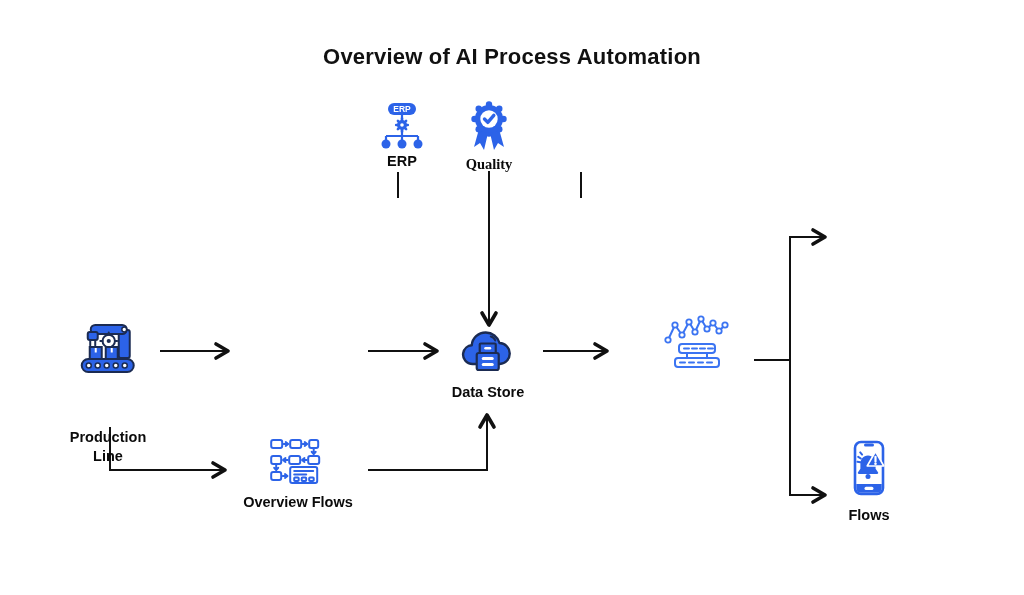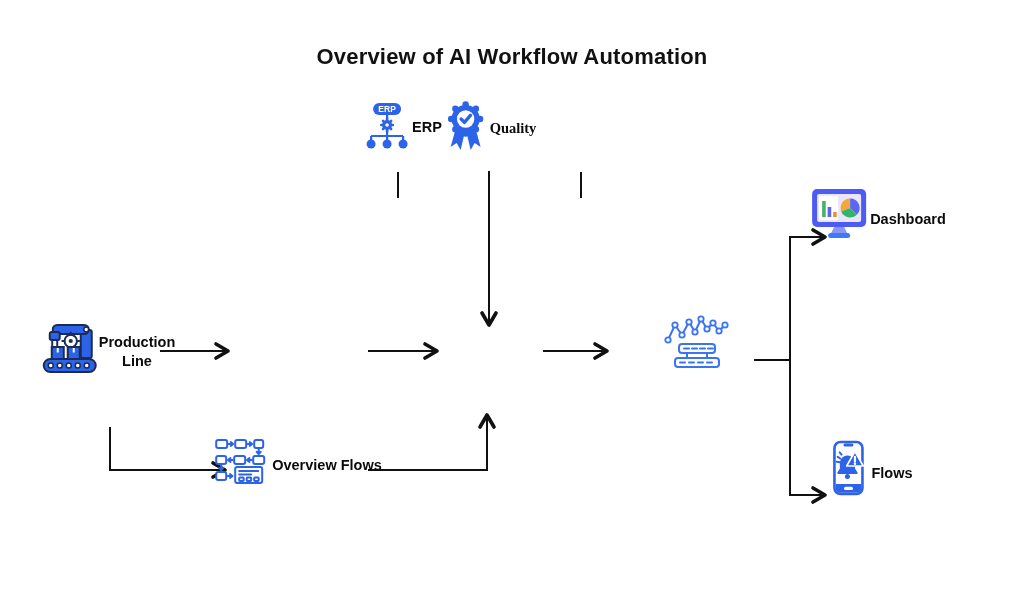--- a/index.html
+++ b/index.html
@@ -7,35 +7,35 @@
     position:relative; width:1024px; height:595px; background:#ffffff;
     font-family:"Liberation Sans", sans-serif; overflow:hidden;
   }
   .title {
     position:absolute; left:0; top:44px; width:100%;
     text-align:center; font-size:22px; font-weight:700; color:#111111;
     letter-spacing:0.2px;
   }
   .connectors { position:absolute; left:0; top:0; pointer-events:none; }
   .node {
-    position:absolute; display:flex; align-items:center;
+    position:absolute; display:flex; flex-direction:column; align-items:center;
     transform:translateX(-50%);
   }
   .node-label {
     margin-top:8px; font-size:14.5px; font-weight:700; color:#0b0b0b;
     text-align:center; line-height:19px; white-space:pre-line;
   }
   .tight .node-label { margin-top:2px; }
 </style>
 </head>
 <body>
 
 <div class="canvas">
 
-  <div class="title">Overview of AI Workflow Automation</div>
+  <div class="title">Overview of AI Process Automation</div>
 
   <svg class="connectors" width="1024" height="595" viewBox="0 0 1024 595">
     <defs>
       <marker id="arr" viewBox="0 0 10 10" refX="7" refY="5" markerWidth="10" markerHeight="10" orient="auto-start-reverse">
         <path d="M1.5,1.5 L7.5,5 L1.5,8.5" fill="none" stroke="#111111" stroke-width="1.8" stroke-linecap="round" stroke-linejoin="round"></path>
       </marker>
     </defs>
     <g stroke="#111111" stroke-width="2" fill="none">
       <path d="M160,351 H227" marker-end="url(#arr)"></path>
       <path d="M368,351 H436" marker-end="url(#arr)"></path>
@@ -86,21 +86,21 @@
           <circle cx="34.3" cy="7.7" r="3.2"></circle>
         <circle cx="24" cy="18" r="14"></circle>
       </g>
       <circle cx="24" cy="18" r="8.7" fill="#ffffff"></circle>
       <path d="M19.5,18 l3.3,3.4 6,-7" stroke="#2C63E8" stroke-width="3.4" fill="none" stroke-linecap="round" stroke-linejoin="round"></path>
     </svg>
     <div class="node-label">Quality</div>
   </div>
 
 
-  <div class="node" style="left:108px; top:320px;">
+  <div class="node" style="left:108px; top:320px;gap:44px;">
     <svg width="58" height="56" viewBox="0 0 58 56">
       <rect x="40" y="10" width="11" height="28" rx="2" fill="#2C63E8" stroke="#1B2B52" stroke-width="2"></rect>
       <rect x="12" y="5" width="36" height="9" rx="4.5" fill="#2C63E8" stroke="#1B2B52" stroke-width="2"></rect>
       <circle cx="45.5" cy="9.5" r="2.4" fill="#ffffff" stroke="#1B2B52" stroke-width="1.5"></circle>
       <rect x="9" y="12" width="10" height="8" rx="2" fill="#2C63E8" stroke="#1B2B52" stroke-width="2"></rect>
       <path d="M11.5,20 v5.5 M16.5,20 v5.5" stroke="#1B2B52" stroke-width="2" stroke-linecap="round"></path>
       <circle cx="30" cy="21" r="6.2" fill="#ffffff" stroke="#1B2B52" stroke-width="2"></circle>
       <circle cx="30" cy="21" r="2.1" fill="#1B2B52"></circle>
       <g stroke="#1B2B52" stroke-width="2" stroke-linecap="round">
         <path d="M30,12.6 v2.2 M30,27.2 v2.2 M21.6,21 h2.2 M36.2,21 h2.2"></path>
@@ -143,20 +143,32 @@
         <rect x="21" y="30" width="27" height="16" rx="2"></rect>
         <path d="M25,34 h19 M25,37.5 h12" fill="none"></path>
         <rect x="25" y="40.5" width="4.5" height="3.5" rx="0.8"></rect>
         <rect x="32.5" y="40.5" width="4.5" height="3.5" rx="0.8"></rect>
         <rect x="40" y="40.5" width="4.5" height="3.5" rx="0.8"></rect>
       </g>
     </svg>
     <div class="node-label">Overview Flows</div>
   </div>
 
+  <div class="node" style="left:488px; top:327px;">
+    <svg width="56" height="48" viewBox="0 0 56 48">
+      <path d="M13,37 C6.5,37 2.5,31.5 3.5,26 C4.3,21.5 8,18.5 12,18.3 C12.5,11 18.5,5.5 26,5.5 C32.5,5.5 38,9.8 39.8,16 C45.5,16.3 50,20.8 50,26.5 C50,32.2 45.8,36.6 40,37 z" fill="#2C63E8" stroke="#1B2B52" stroke-width="2.4" stroke-linejoin="round"></path>
+      <path d="M31,9.5 a6,6 0 0 1 4.5,4" stroke="#1B2B52" stroke-width="2" fill="none" stroke-linecap="round"></path>
+      <rect x="20" y="16.5" width="16" height="9.5" rx="1" fill="#2C63E8" stroke="#1B2B52" stroke-width="2.2"></rect>
+      <rect x="24.5" y="20" width="7" height="2.6" rx="1.3" fill="#ffffff"></rect>
+      <rect x="17" y="26" width="22" height="17" rx="2" fill="#2C63E8" stroke="#1B2B52" stroke-width="2.2"></rect>
+      <rect x="22" y="30" width="12" height="3" rx="1.5" fill="#ffffff"></rect>
+      <rect x="22" y="36" width="12" height="3" rx="1.5" fill="#ffffff"></rect>
+    </svg>
+    <div class="node-label">Data Store</div>
+  </div>
 
   <div class="node" style="left:697px; top:313px;">
     <svg width="68" height="58" viewBox="0 0 68 58">
       <polyline points="5,27 12,12 19,22 26,9 32,19 38,6 44,16 50,10 56,18 62,12" stroke="#3B74F2" stroke-width="2" fill="none" stroke-linecap="round" stroke-linejoin="round"></polyline>
       <g fill="#ffffff" stroke="#3B74F2" stroke-width="1.8">
         <circle cx="5" cy="27" r="2.7"></circle>
           <circle cx="12" cy="12" r="2.7"></circle>
           <circle cx="19" cy="22" r="2.7"></circle>
         <circle cx="26" cy="9" r="2.7"></circle>
           <circle cx="32" cy="19" r="2.7"></circle>
@@ -171,36 +183,20 @@
         <rect x="12" y="45" width="44" height="9" rx="3"></rect>
         <path d="M24,40 v5 M44,40 v5" fill="none"></path>
       </g>
       <g stroke="#3B74F2" stroke-width="2" stroke-linecap="round">
         <path d="M21,35.5 h5 M29,35.5 h5 M37,35.5 h5 M45,35.5 h5"></path>
         <path d="M17,49.5 h5 M26,49.5 h5 M35,49.5 h5 M44,49.5 h5"></path>
       </g>
     </svg>
   </div>
 
-  <div class="node" style="left:877px; top:186px;">
-    <svg width="62" height="58" viewBox="0 0 62 58">
-      <rect x="4" y="3" width="54" height="38" rx="5" fill="#4D5BF2"></rect>
-      <rect x="9" y="8" width="44" height="28" rx="2" fill="#E9E6FC"></rect>
-      <rect x="11" y="10" width="19" height="24" rx="1.5" fill="#ffffff"></rect>
-      <rect x="14" y="15" width="3.6" height="16" fill="#49B266"></rect>
-      <rect x="19.5" y="21" width="3.6" height="10" fill="#5B67F0"></rect>
-      <rect x="25" y="26" width="3.6" height="5" fill="#F08A3C"></rect>
-      <path d="M42,22 L42,12.5 A9.5,9.5 0 0 0 33.1,25.4 z" fill="#F6A63A"></path>
-      <path d="M42,22 L42,12.5 A9.5,9.5 0 0 1 48.7,28.7 z" fill="#5B67F0"></path>
-      <path d="M42,22 L48.7,28.7 A9.5,9.5 0 0 1 33.1,25.4 z" fill="#35B36B"></path>
-      <polygon points="26,41 36,41 39,47 23,47" fill="#8A96F5"></polygon>
-      <rect x="20" y="47" width="22" height="5" rx="2.5" fill="#3D7BF4"></rect>
-    </svg>
-    <div class="node-label">Dashboard</div>
-  </div>
 
   <div class="node" style="left:869px; top:440px;">
     <svg width="46" height="58" viewBox="0 0 46 58">
       <rect x="9" y="2" width="28" height="52" rx="6" fill="#ffffff" stroke="#2C63E8" stroke-width="2.6"></rect>
       <rect x="18" y="3.4" width="10" height="3.2" rx="1.6" fill="#2C63E8"></rect>
       <path d="M10.3,44 h25.4 v4.3 a4.5,4.5 0 0 1 -4.5,4.5 h-16.4 a4.5,4.5 0 0 1 -4.5,-4.5 z" fill="#2C63E8"></path>
       <rect x="18.5" y="46.8" width="9" height="3.2" rx="1.6" fill="#ffffff"></rect>
       <g stroke="#2C63E8" stroke-width="2" stroke-linecap="round">
         <path d="M12.2,16.8 l2.6,1.7 M11.4,21.8 l3,0.4 M14.2,12.4 l1.9,2.2"></path>
       </g>

